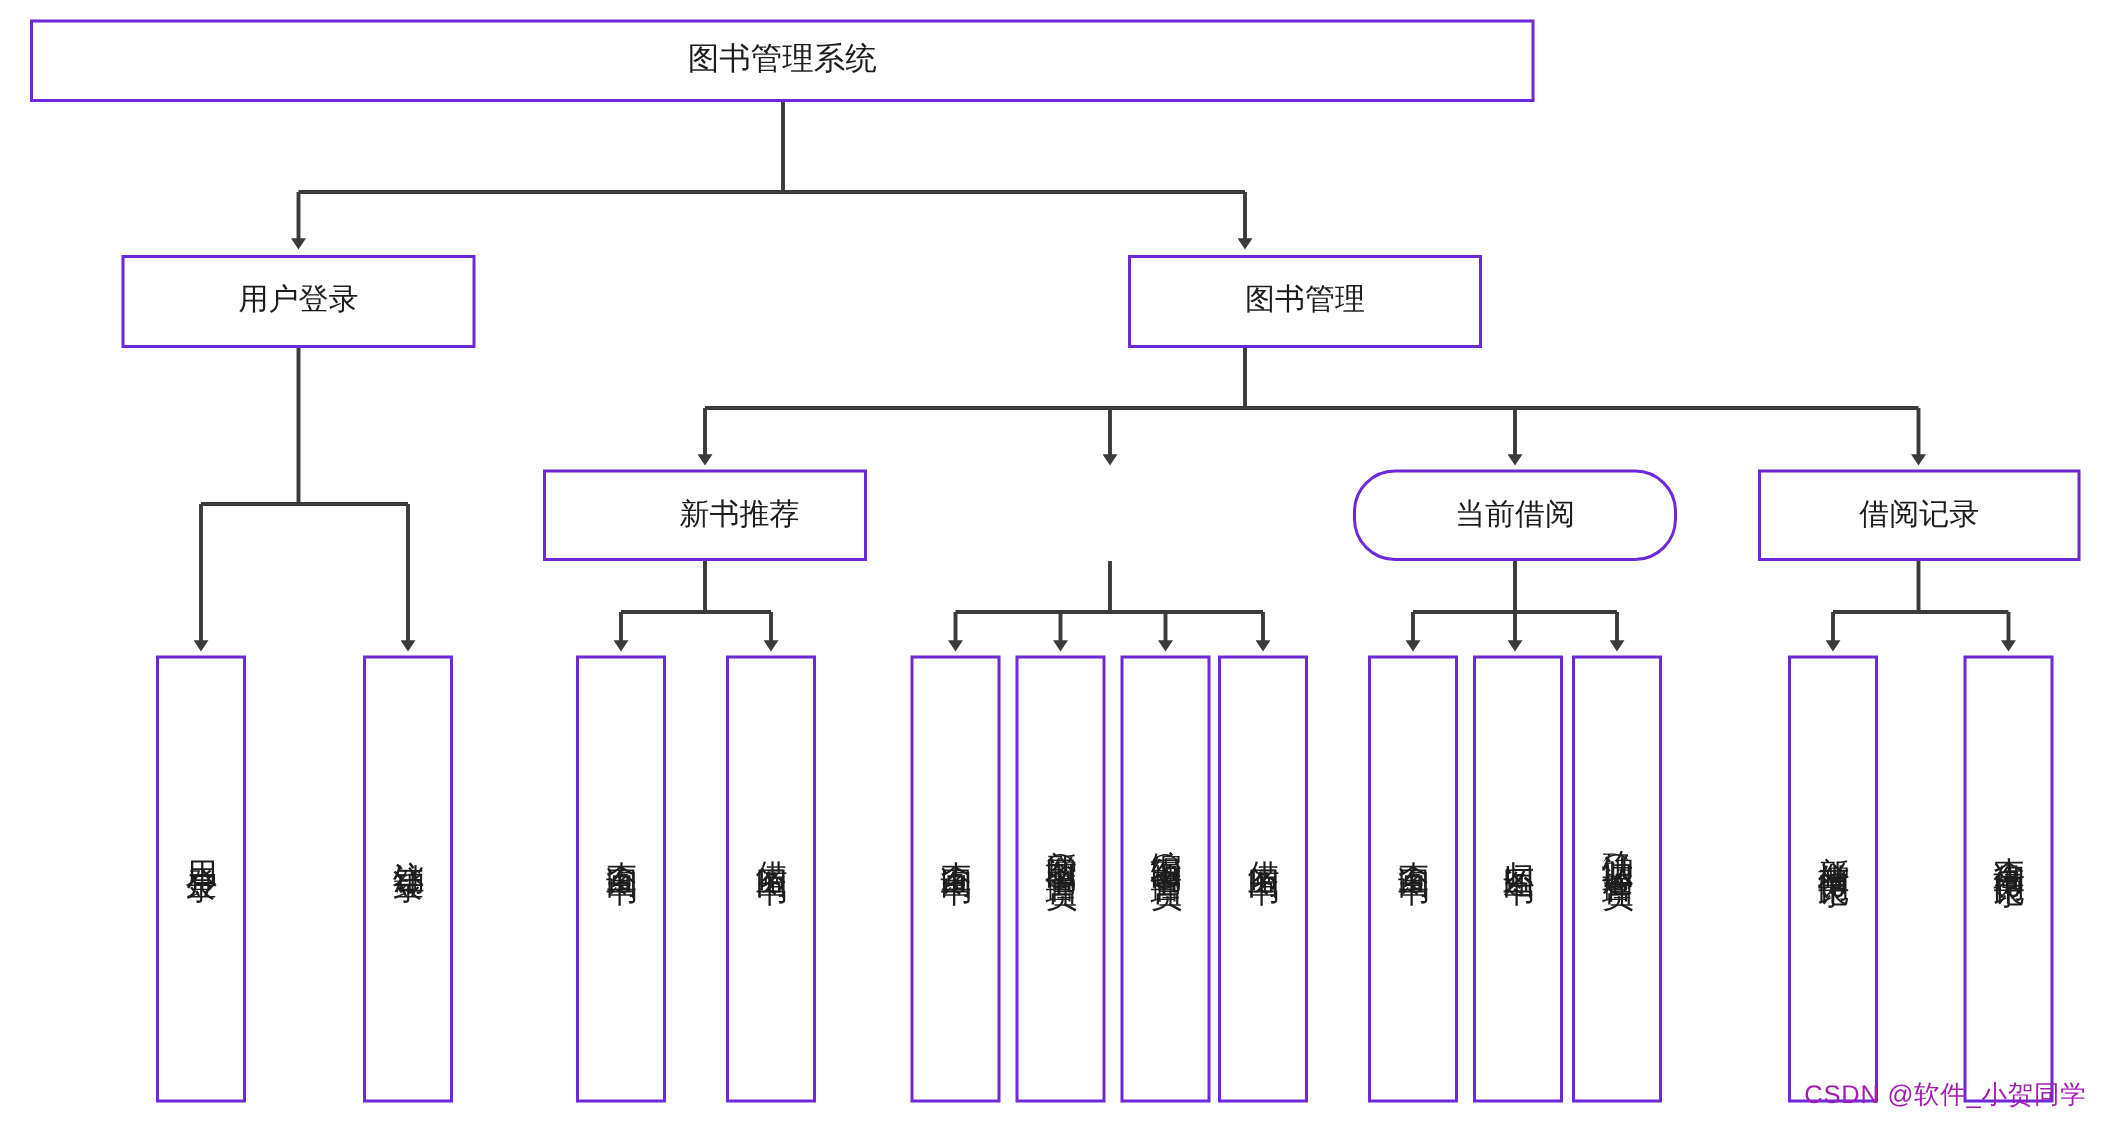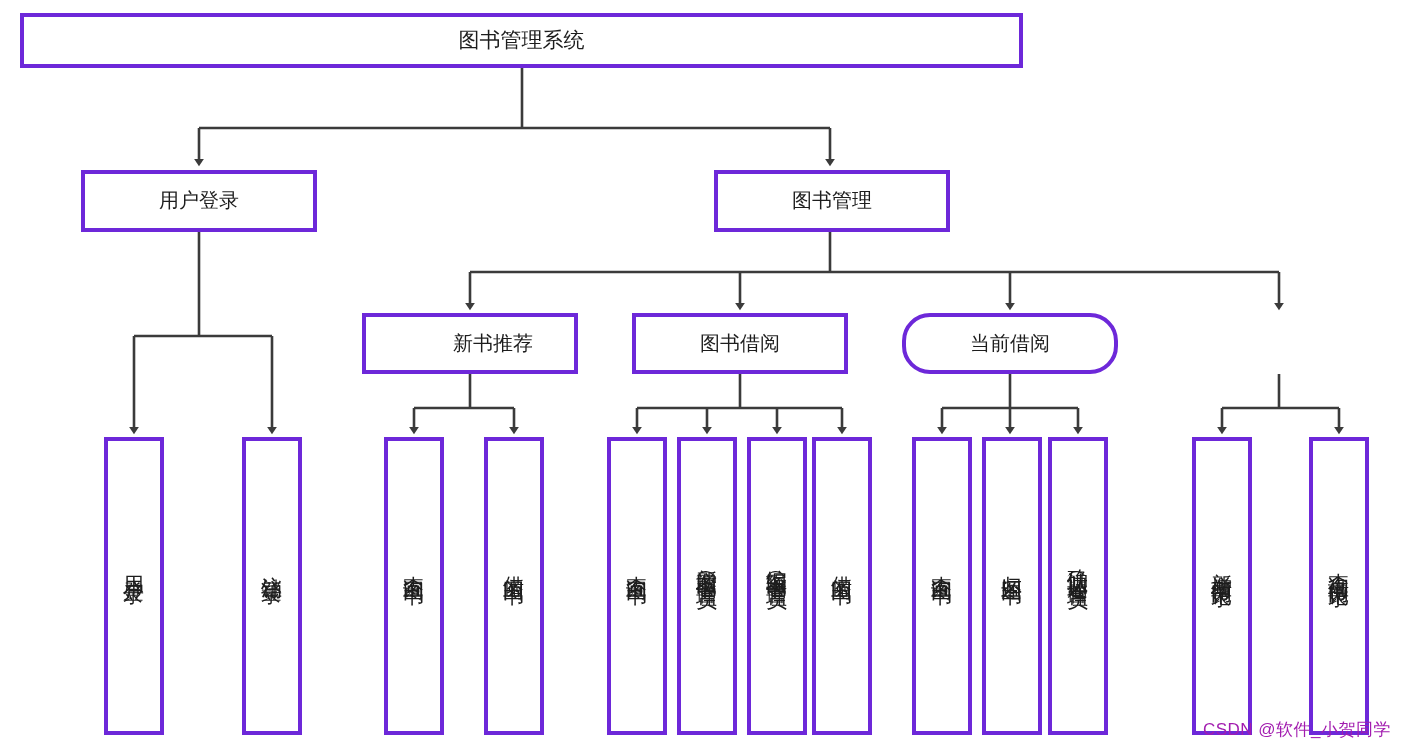--- a/index.html
+++ b/index.html
@@ -24,21 +24,21 @@
     top: 0;
     width: 1405px;
     height: 747px;
     pointer-events: none;
   }
   
   .node {
     position: absolute;
     box-sizing: border-box;
     background: #ffffff;
-    border: 4px solid #6d28d9;
+    border: 2px solid #6d28d9;
     display: flex;
     align-items: center;
     justify-content: center;
     color: #1d1d1d;
   }
   .node .label {
     display: block;
     text-align: center;
     line-height: 1.18;
     white-space: pre;
@@ -146,33 +146,33 @@
     </g>
   </svg>
 
   <div class="node root">
     <span class="label">图书管理系统</span>
   </div>
 
   <div class="node lvl2" style="left:81px; top:170px; width:236px;">
     <span class="label">用户登录</span>
   </div>
-  <div class="node lvl2" style="left:714px; top:170px; width:236px;">
+  <div class="node lvl2" style="left:752px; top:170px; width:236px;">
     <span class="label">图书管理</span>
   </div>
 
   <div class="node lvl3" style="left:362px; top:313px; width:216px;padding-left:46px;">
     <span class="label">新书推荐</span>
   </div>
-  <div class="node lvl3" style="left:632px; top:313px; width:216px;">
-    <span class="label">图书借阅</span>
-  </div>
   <div class="node lvl3" style="left:902px; top:313px; width:216px;border-radius:28px;">
     <span class="label">当前借阅</span>
   </div>
+  <div class="node lvl3" style="left:1172px; top:313px; width:215px;">
+    <span class="label">借阅记录</span>
+  </div>
 
   <div class="node leaf align-mid" style="left:104px;">
     <span class="label" style="margin-top: 118px;">用户登录</span>
   </div>
   <div class="node leaf align-mid" style="left:242px;">
     <span class="label" style="margin-top: 118px;">注销登录</span>
   </div>
 
   <div class="node leaf align-mid" style="left:384px;">
     <span class="label" style="margin-top: 118px;">查询图书</span>

